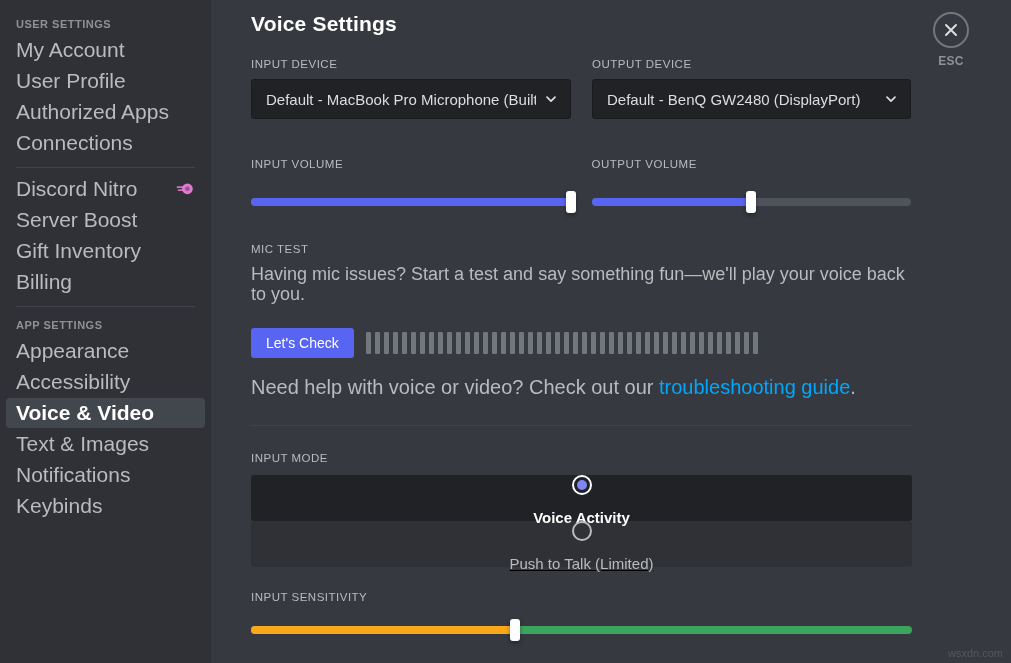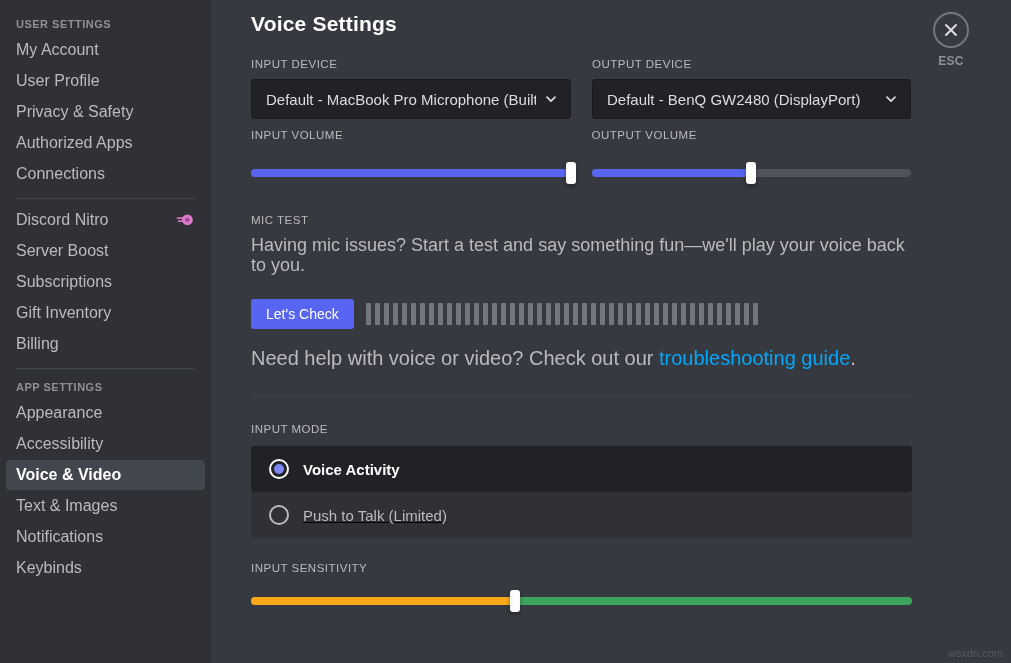--- a/index.html
+++ b/index.html
@@ -37,21 +37,21 @@
   }
   .side-item {
     display: flex;
     align-items: center;
     justify-content: space-between;
     height: 30px;
     margin: 1px 0;
     padding: 0 10px;
     border-radius: 4px;
     color: #b9bbbe;
-    font-size: 16px;
+    font-size: 21px;
     cursor: pointer;
     white-space: nowrap;
   }
   .side-item.active {
     background: #42464d;
     color: #ffffff;
     font-weight: bold;
   }
   .side-sep {
     height: 1px;
@@ -217,20 +217,21 @@
   
   .radio-group { margin-top: 11px; }
   .radio-row {
     display: flex;
     align-items: center;
     height: 46px;
     padding: 0 18px;
     border-radius: 3px;
     cursor: pointer;
     gap: 14px;
+    flex-direction: column;
   }
   .radio-row.selected { background: #202225; }
   .radio-row.unselected { background: #2f3136; text-decoration: underline; }
   .radio-mark {
     width: 20px; height: 20px;
     border-radius: 50%;
     border: 2px solid #ffffff;
     display: flex; align-items: center; justify-content: center;
     flex: 0 0 20px;
   }
@@ -280,23 +281,20 @@
 
   <nav class="sidebar">
     <div class="side-inner">
 
       <div class="side-header">USER SETTINGS</div>
       <div class="side-item">
         <span>My Account</span>
       </div>
       <div class="side-item">
         <span>User Profile</span>
-      </div>
-      <div class="side-item">
-        <span>Privacy &amp; Safety</span>
       </div>
       <div class="side-item">
         <span>Authorized Apps</span>
       </div>
       <div class="side-item">
         <span>Connections</span>
       </div>
 
       <div class="side-sep"></div>
 
@@ -306,23 +304,20 @@
           <svg viewBox="0 0 20 20" width="20" height="20" aria-hidden="true">
             <path d="M2.5 8.2 L8 8.2" stroke="#d96ec0" stroke-width="1.7" stroke-linecap="round" fill="none"></path>
             <path d="M3.6 11.1 L8 11.1" stroke="#d96ec0" stroke-width="1.7" stroke-linecap="round" fill="none"></path>
             <circle cx="12.4" cy="9.8" r="5.4" fill="#e07bcb"></circle>
             <circle cx="12.4" cy="9.8" r="2.3" fill="#9b4da0"></circle>
           </svg>
         </span>
       </div>
       <div class="side-item">
         <span>Server Boost</span>
-      </div>
-      <div class="side-item">
-        <span>Subscriptions</span>
       </div>
       <div class="side-item">
         <span>Gift Inventory</span>
       </div>
       <div class="side-item">
         <span>Billing</span>
       </div>
 
       <div class="side-sep"></div>
 
@@ -373,21 +368,21 @@
             <span class="dd-text">Default - BenQ GW2480 (DisplayPort)</span>
             <span class="chev">
               <svg viewBox="0 0 14 14" width="14" height="14" aria-hidden="true">
                 <path d="M3 5.2 L7 9.2 L11 5.2" stroke="#dcddde" stroke-width="1.7" fill="none" stroke-linecap="round" stroke-linejoin="round"></path>
               </svg>
             </span>
           </div>
         </div>
       </div>
 
-      <div class="two-col" style="margin-top:10px">
+      <div class="two-col" style="margin-top:39px">
         <div class="col">
           <div class="section-label">INPUT VOLUME</div>
           <div class="slider-wrap">
             <div class="track"></div>
             <div class="fill" id="inFill" style="width: 100%; background: rgb(88, 101, 242);"></div>
             <div class="thumb" id="inThumb" style="left: 100%;"></div>
           </div>
         </div>
         <div class="col">
           <div class="section-label">OUTPUT VOLUME</div>

